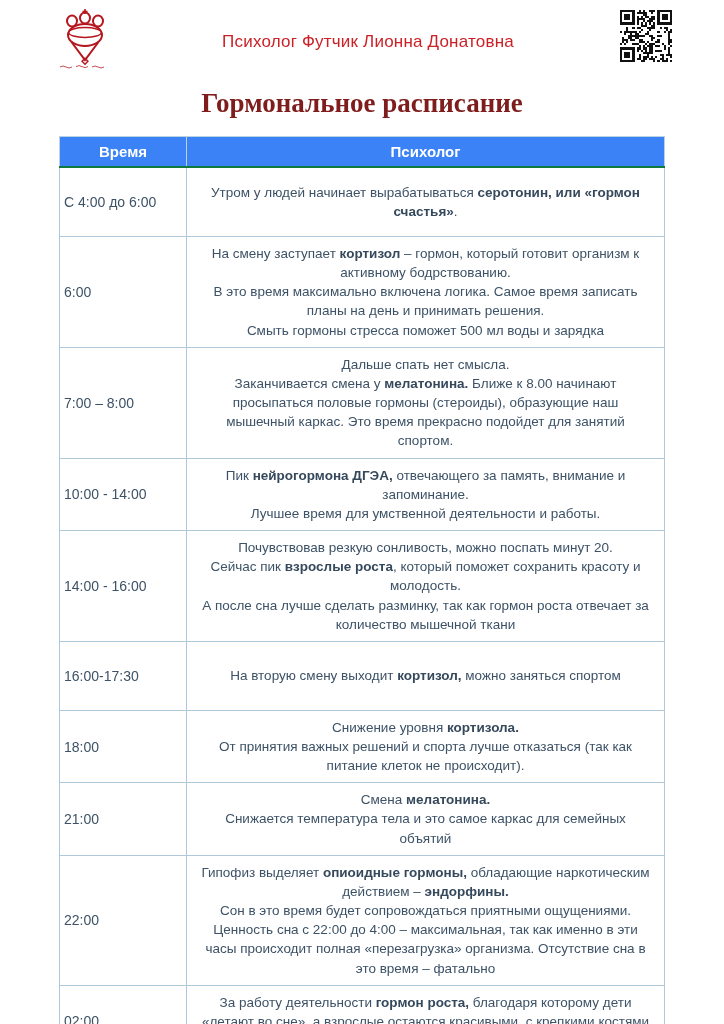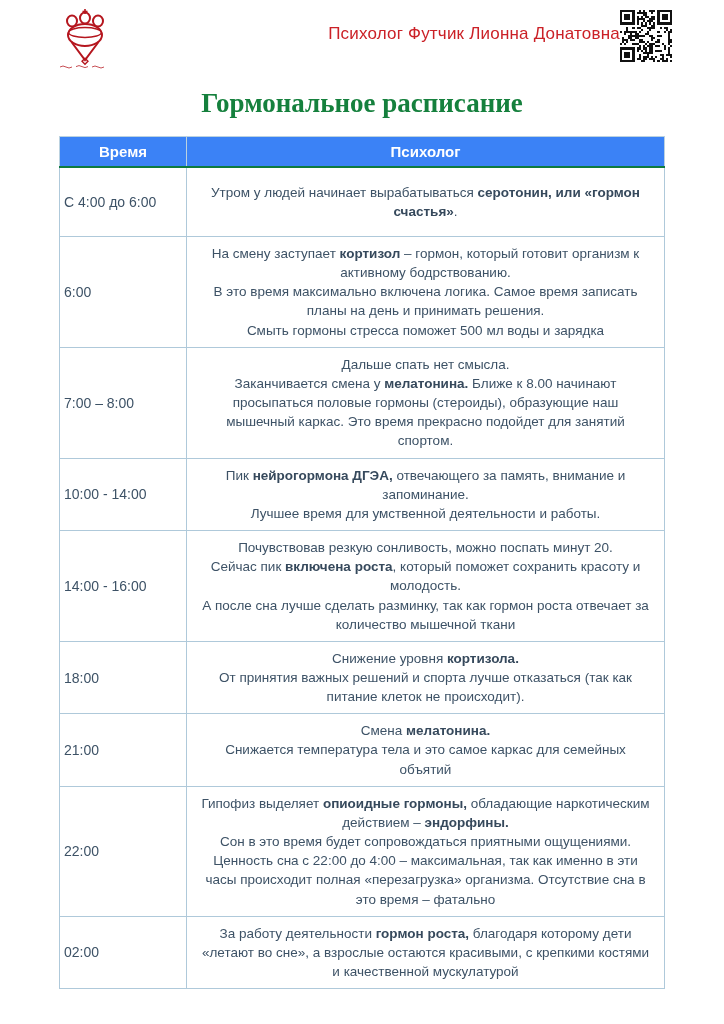--- a/index.html
+++ b/index.html
@@ -1,25 +1,25 @@
 <!DOCTYPE html>
 <html><head>
 <meta charset="utf-8">
 <style>
   html,body { margin:0; padding:0; background:#ffffff; }
   body { width:724px; height:1024px; font-family:"Liberation Sans", sans-serif; }
   .page { position:relative; width:724px; height:1024px; background:#fff; overflow:hidden; }
 
   .top-bar { display:flex; align-items:flex-start; justify-content:space-between; padding:8px 52px 0 54px; }
   .logo-wrap { width:62px; height:64px; flex:0 0 auto; }
-  .clinic-name { flex:1; text-align:right; color:#CB2127; font-size:17px; letter-spacing:.2px; margin-top:16px; }
+  .clinic-name { flex:1; text-align:center; color:#CB2127; font-size:17px; letter-spacing:.2px; margin-top:24px; }
   .qr-wrap { width:52px; height:52px; flex:0 0 auto; margin-top:2px; }
   .qr-wrap svg { width:52px; height:52px; display:block; }
 
-  .page-title { text-align:center; color:#15803d; font-family:"Liberation Serif", serif; font-weight:bold; font-size:27px; margin:16px 0 0 0; }
+  .page-title { text-align:center; color:#7f1d1d; font-family:"Liberation Serif", serif; font-weight:bold; font-size:27px; margin:16px 0 0 0; }
 
   table.schedule { width:606px; margin:17px auto 0 auto; border-collapse:collapse; table-layout:fixed; }
   table.schedule th {
     background:#3b82f6; color:#ffffff; font-size:15px; font-weight:bold;
     padding:6px 4px; border:1px solid #BBD2E0; border-bottom:2px solid #0E7A40; text-align:center;
   }
   table.schedule th.col-time { width:118px; }
   table.schedule td { border:1px solid #AFC9DA; vertical-align:middle; background:#fff; }
   td.time-cell { text-align:left; color:#3D5266; font-size:14px; padding:4px; }
   td.action-cell { text-align:center; color:#3D5266; font-size:13.5px; line-height:1.42; padding:7px 11px; height:54px; }
@@ -293,22 +293,28 @@
           <td class="time-cell">10:00 - 14:00</td>
           <td class="action-cell">
             <div class="line"><span>Пик </span><b>нейрогормона ДГЭА,</b><span> отвечающего за память, внимание и запоминание.</span></div>
             <div class="line"><span>Лучшее время для умственной деятельности и работы.</span></div>
           </td>
         </tr>
         <tr>
           <td class="time-cell">14:00 - 16:00</td>
           <td class="action-cell">
             <div class="line"><span>Почувствовав резкую сонливость, можно поспать минут 20.</span></div>
-            <div class="line"><span>Сейчас пик </span><b>включена роста</b><span>, который поможет сохранить красоту и молодость.</span></div>
+            <div class="line"><span>Сейчас пик </span><b>взрослые роста</b><span>, который поможет сохранить красоту и молодость.</span></div>
             <div class="line"><span>А после сна лучше сделать разминку, так как гормон роста отвечает за количество мышечной ткани</span></div>
+          </td>
+        </tr>
+        <tr>
+          <td class="time-cell">16:00-17:30</td>
+          <td class="action-cell">
+            <div class="line"><span>На вторую смену выходит </span><b>кортизол,</b><span> можно заняться спортом</span></div>
           </td>
         </tr>
         <tr>
           <td class="time-cell">18:00</td>
           <td class="action-cell">
             <div class="line"><span>Снижение уровня </span><b>кортизола.</b></div>
             <div class="line"><span>От принятия важных решений и спорта лучше отказаться (так как питание клеток не происходит).</span></div>
           </td>
         </tr>
         <tr>

